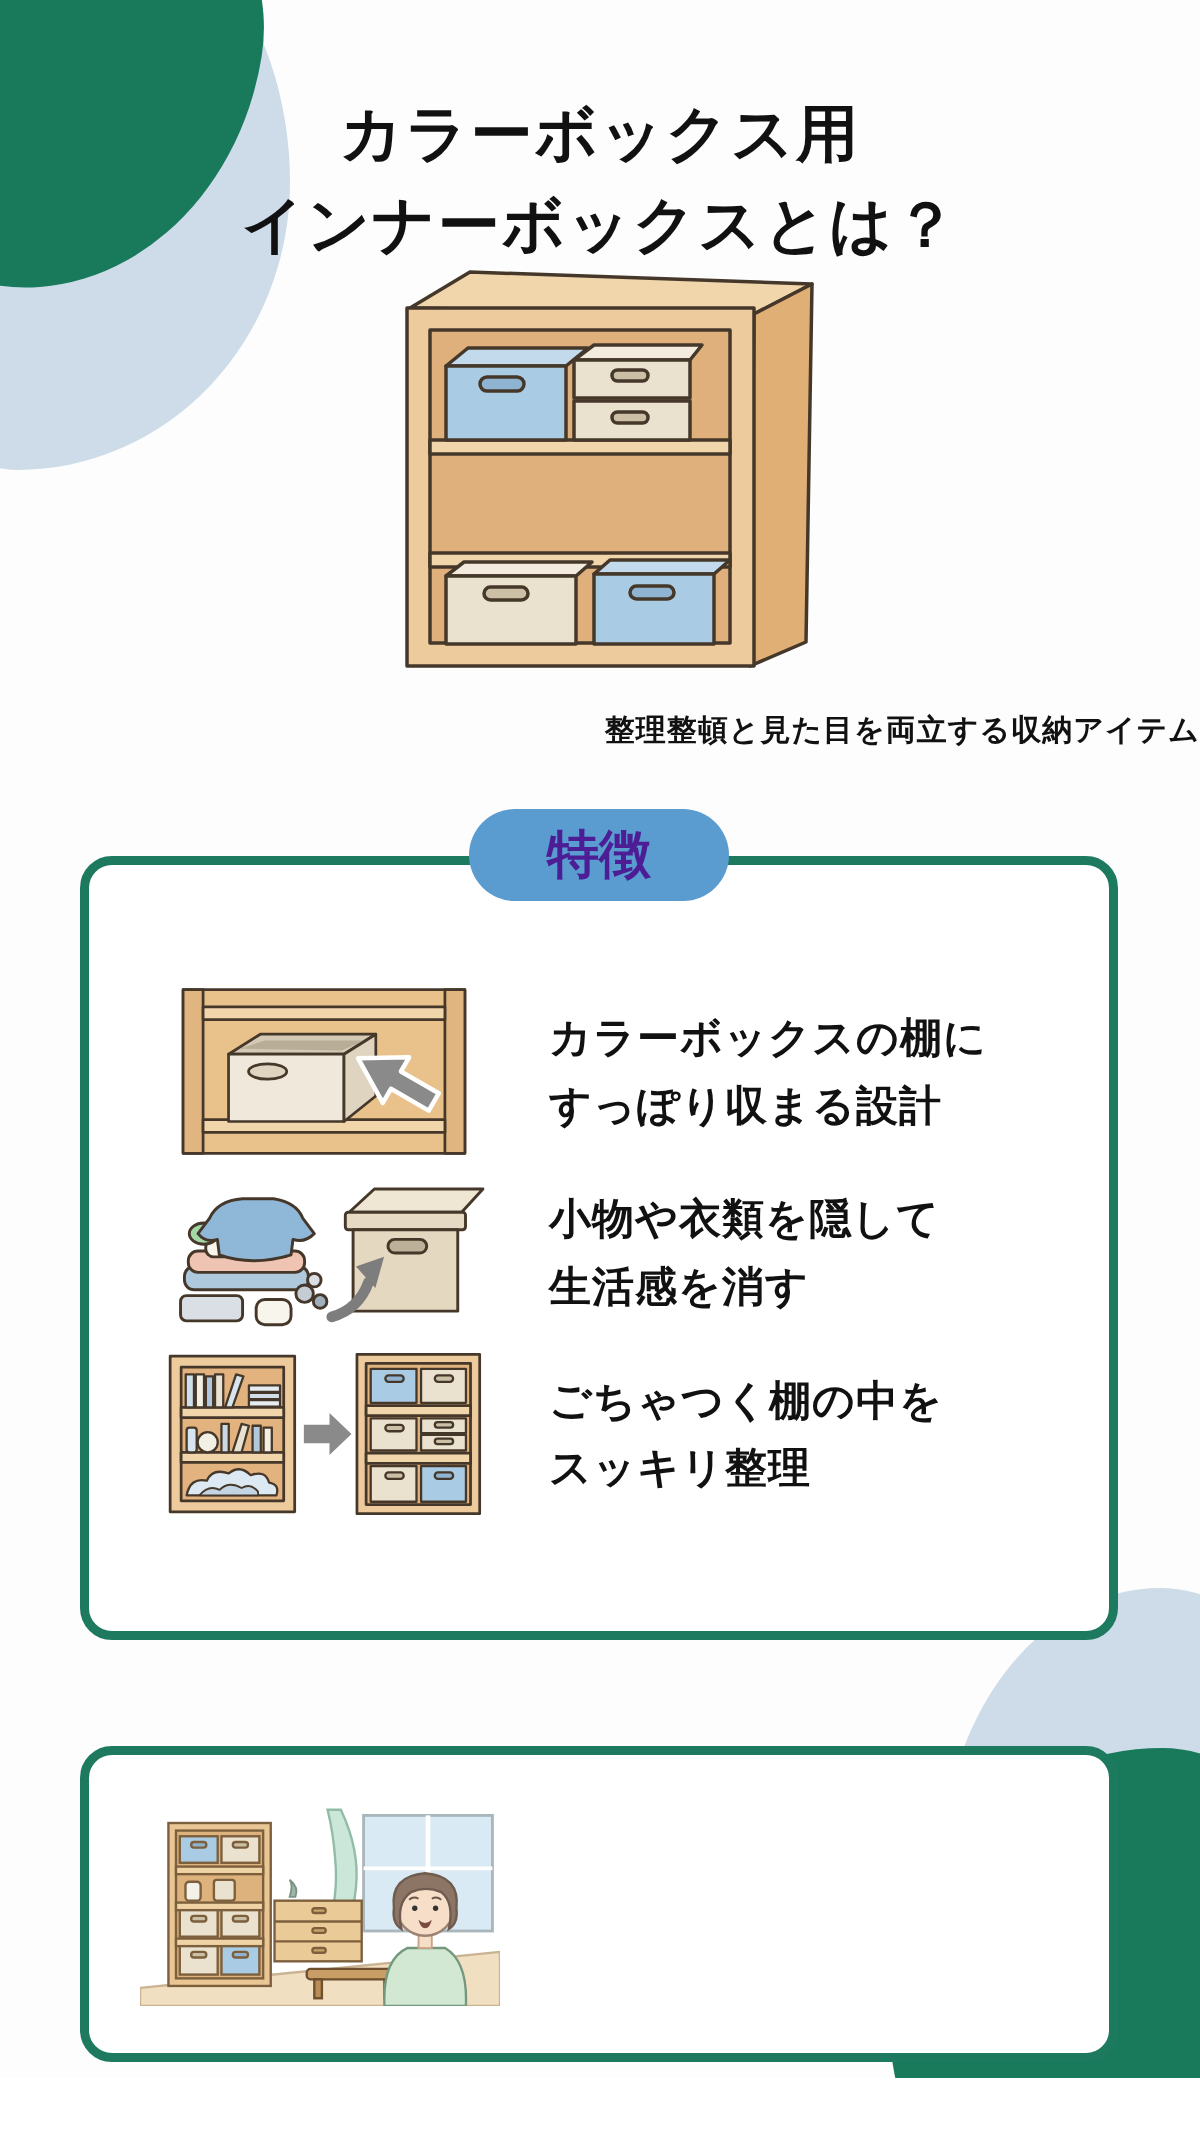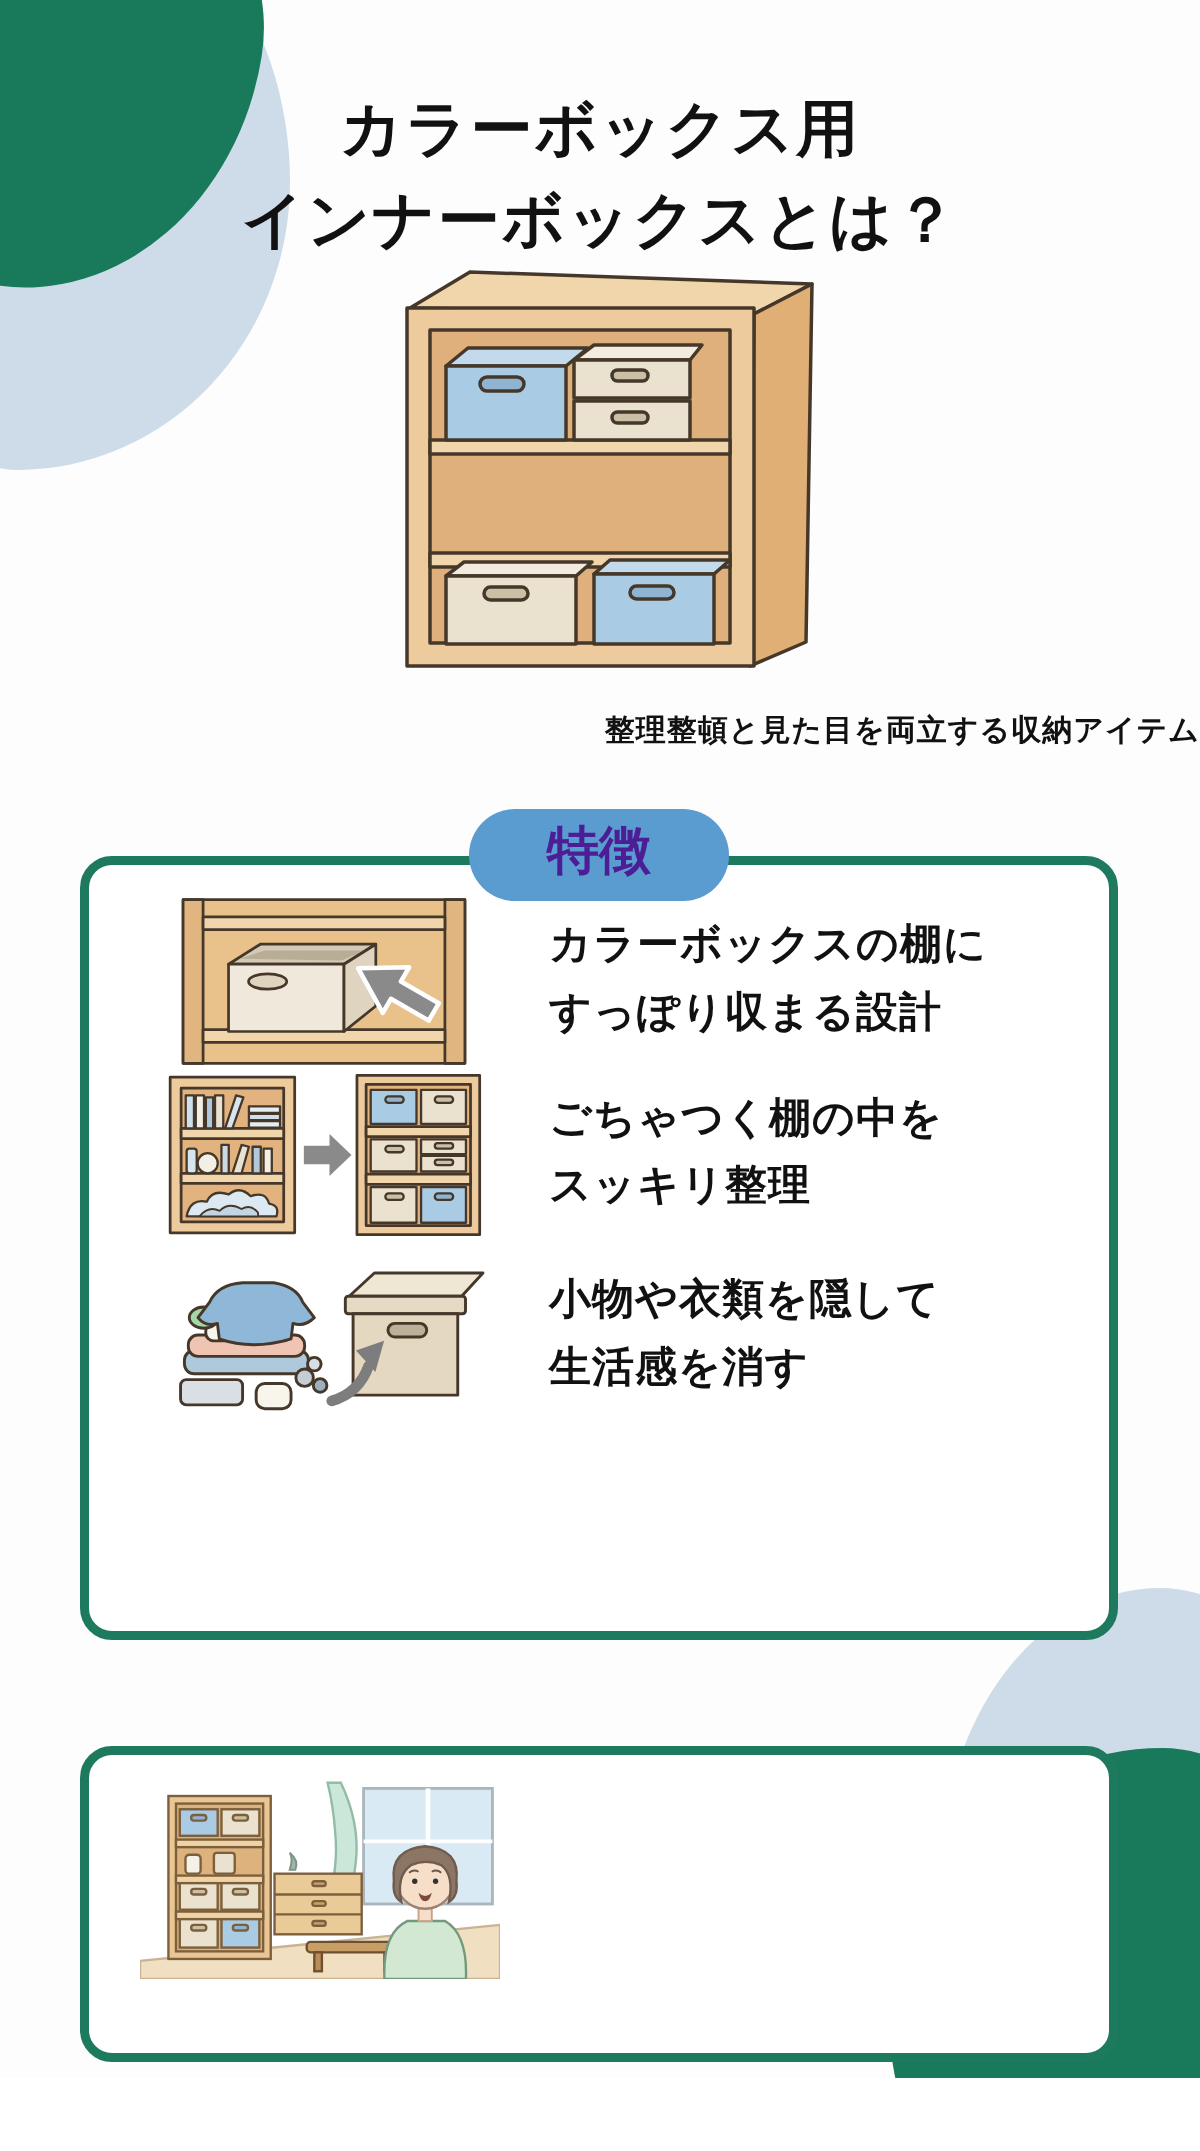--- a/index.html
+++ b/index.html
@@ -1,18 +1,18 @@
 <!DOCTYPE html>
 <html><head>
 <meta charset="utf-8">
 <style>
   html,body{margin:0;padding:0;background:#fff;}
   .page{
     position:relative;width:1200px;height:2078px;overflow:hidden;background:#FDFDFD;
-    font-family:Liberation Mono, monospace;color:#111;
+    font-family:Liberation Sans, sans-serif;color:#111;
   }
   
   .blob{position:absolute;z-index:0;}
   .blob-tl-blue{left:-150px;top:-130px;width:440px;height:600px;background:#CDDCE8;
     border-radius:42% 58% 62% 38% / 45% 52% 48% 55%;}
   .blob-tl-green{left:-170px;top:-190px;width:430px;height:480px;background:#187A5B;
     border-radius:40% 60% 55% 45% / 48% 46% 58% 42%;transform:rotate(9deg);}
   .blob-br-blue{right:-140px;bottom:-70px;width:400px;height:560px;background:#CDDCE8;
     border-radius:55% 45% 40% 60% / 52% 44% 56% 48%;}
   .blob-br-green{right:-160px;bottom:-180px;width:470px;height:510px;background:#187A5B;
@@ -26,21 +26,21 @@
   .subtitle{position:absolute;top:710px;left:0;width:100%;text-align:right;
     font-size:30px;font-weight:800;letter-spacing:1px;}
   
   .panel{position:absolute;left:80px;width:1038px;border:9px solid #1E7A5F;
     border-radius:32px;background:#fff;box-sizing:border-box;}
   .panel-features{top:856px;height:784px;}
   .panel-recommend{top:1746px;height:316px;}
   .badge{position:absolute;top:-56px;left:50%;transform:translateX(-50%);
     background:#5A9BD0;color:#4c1d95;font-size:52px;font-weight:800;
     padding:12px 78px;border-radius:60px;white-space:nowrap;line-height:1.3;}
-  .rows{display:flex;flex-direction:column;justify-content:flex-start;
+  .rows{display:flex;flex-direction:column;justify-content:center;
     height:100%;padding:30px 30px 20px 40px;box-sizing:border-box;}
   .row{display:flex;align-items:center;gap:30px;}
   .row-icon{flex:0 0 390px;display:flex;justify-content:center;align-items:center;}
   .row-text{font-size:42px;font-weight:800;line-height:1.6;letter-spacing:1px;}
   .panel-recommend .rows{padding:20px 30px 20px 36px;}
   .panel-recommend .row-text{font-size:45px;}
   svg{display:block;}
 </style>
 </head>
 <body>
@@ -116,20 +116,49 @@
                 <ellipse cx="103" cy="95" rx="21" ry="8.5" fill="#DFD4C0"></ellipse>
                 <g transform="rotate(30 245 105)">
                   <polygon points="196,105 244,76 244,94 292,94 292,116 244,116 244,134" fill="#8A8A8A" stroke="#FFFFFF" stroke-width="5"></polygon>
                 </g>
               </g>
             </svg>
           </div>
           <div class="row-text">
             <span>カラーボックスの棚に</span><br>
             <span>すっぽり収まる設計</span>
+          </div>
+        </div>
+
+        <div class="row">
+          <div class="row-icon">
+            <svg viewBox="0 0 340 195" width="330" height="189">
+              <g stroke="#45382A" stroke-width="3" stroke-linejoin="round">
+                <rect x="26" y="112" width="128" height="24" rx="10" fill="#AFC9DC"></rect>
+                <rect x="30" y="96" width="120" height="22" rx="10" fill="#EFC4B2"></rect>
+                <rect x="48" y="84" width="88" height="18" rx="8" fill="#F7F5EC"></rect>
+                <ellipse cx="46" cy="78" rx="15" ry="11" fill="#A5D6A5"></ellipse>
+                <path d="M52,62 Q60,44 86,42 L118,42 Q142,46 148,62 L160,78 Q150,88 138,84 L136,100 Q96,112 62,100 L60,84 Q48,88 40,78 Z" fill="#8FB8D8"></path>
+                <rect x="22" y="142" width="64" height="26" rx="6" fill="#D9DFE4"></rect>
+                <rect x="100" y="146" width="36" height="26" rx="9" fill="#F7F5EC"></rect>
+                <circle cx="150" cy="140" r="9" fill="#C4CDD4"></circle>
+                <circle cx="166" cy="148" r="7" fill="#9FB0BC"></circle>
+                <circle cx="160" cy="126" r="7" fill="#D8DEE2"></circle>
+                <polygon points="196,56 222,32 334,32 312,56" fill="#EFE6D4"></polygon>
+                <rect x="192" y="56" width="124" height="18" rx="3" fill="#E6DAC4"></rect>
+                <rect x="200" y="74" width="108" height="84" fill="#E4D8C0"></rect>
+                <rect x="236" y="84" width="40" height="14" rx="7" fill="#BCB098"></rect>
+              </g>
+              <path d="M178,164 Q206,156 216,128" fill="none" stroke="#7D7D7D" stroke-width="11" stroke-linecap="round"></path>
+              <polygon points="203,112 232,102 223,134" fill="#7D7D7D"></polygon>
+            </svg>
+          </div>
+          <div class="row-text">
+            <span>小物や衣類を隠して</span><br>
+            <span>生活感を消す</span>
           </div>
         </div>
 
         <div class="row">
           <div class="row-icon">
             <svg viewBox="0 0 360 190" width="330" height="174">
               <g stroke="#45382A" stroke-width="3" stroke-linejoin="round">
                 <rect x="12" y="10" width="136" height="170" fill="#EECB9C"></rect>
                 <rect x="24" y="22" width="112" height="146" fill="#E2B37E"></rect>
                 <rect x="24" y="66" width="112" height="11" fill="#F1D6AC"></rect>
@@ -175,49 +204,20 @@
               </g>
               <polygon points="158,85 186,85 186,72 210,95 186,118 186,105 158,105" fill="#8A8A8A"></polygon>
             </svg>
           </div>
           <div class="row-text">
             <span>ごちゃつく棚の中を</span><br>
             <span>スッキリ整理</span>
           </div>
         </div>
 
-        <div class="row">
-          <div class="row-icon">
-            <svg viewBox="0 0 340 195" width="330" height="189">
-              <g stroke="#45382A" stroke-width="3" stroke-linejoin="round">
-                <rect x="26" y="112" width="128" height="24" rx="10" fill="#AFC9DC"></rect>
-                <rect x="30" y="96" width="120" height="22" rx="10" fill="#EFC4B2"></rect>
-                <rect x="48" y="84" width="88" height="18" rx="8" fill="#F7F5EC"></rect>
-                <ellipse cx="46" cy="78" rx="15" ry="11" fill="#A5D6A5"></ellipse>
-                <path d="M52,62 Q60,44 86,42 L118,42 Q142,46 148,62 L160,78 Q150,88 138,84 L136,100 Q96,112 62,100 L60,84 Q48,88 40,78 Z" fill="#8FB8D8"></path>
-                <rect x="22" y="142" width="64" height="26" rx="6" fill="#D9DFE4"></rect>
-                <rect x="100" y="146" width="36" height="26" rx="9" fill="#F7F5EC"></rect>
-                <circle cx="150" cy="140" r="9" fill="#C4CDD4"></circle>
-                <circle cx="166" cy="148" r="7" fill="#9FB0BC"></circle>
-                <circle cx="160" cy="126" r="7" fill="#D8DEE2"></circle>
-                <polygon points="196,56 222,32 334,32 312,56" fill="#EFE6D4"></polygon>
-                <rect x="192" y="56" width="124" height="18" rx="3" fill="#E6DAC4"></rect>
-                <rect x="200" y="74" width="108" height="84" fill="#E4D8C0"></rect>
-                <rect x="236" y="84" width="40" height="14" rx="7" fill="#BCB098"></rect>
-              </g>
-              <path d="M178,164 Q206,156 216,128" fill="none" stroke="#7D7D7D" stroke-width="11" stroke-linecap="round"></path>
-              <polygon points="203,112 232,102 223,134" fill="#7D7D7D"></polygon>
-            </svg>
-          </div>
-          <div class="row-text">
-            <span>小物や衣類を隠して</span><br>
-            <span>生活感を消す</span>
-          </div>
-        </div>
-
       </div>
     </section>
 
     <section class="panel panel-recommend">
       <div class="rows">
         <div class="row">
           <div class="row-icon">
             <svg viewBox="0 0 380 215" width="360" height="204">
               <polygon points="0,196 380,158 380,215 0,215" fill="#F0DFC0" stroke="#C9B393" stroke-width="2.5"></polygon>
               <rect x="236" y="14" width="136" height="122" fill="#D9EAF4" stroke="#A9B6BC" stroke-width="3"></rect>

